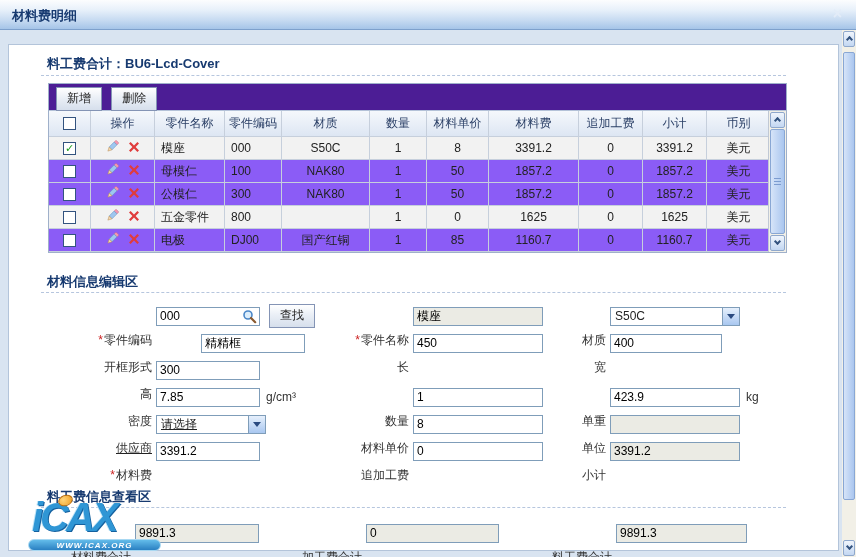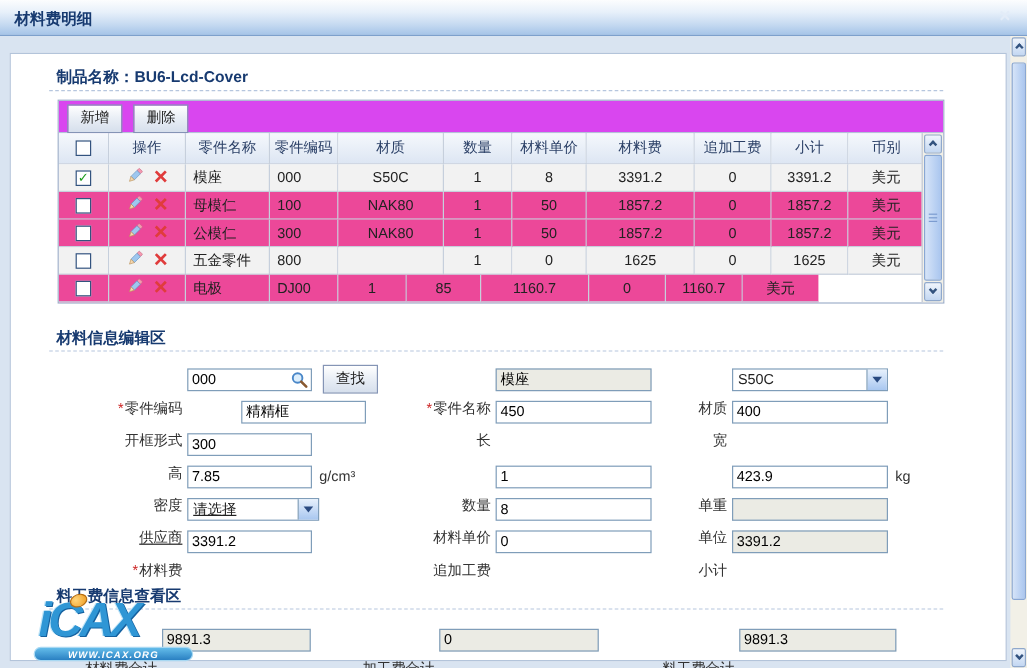--- a/index.html
+++ b/index.html
@@ -20,31 +20,31 @@
   
   .panel { position:absolute; left:8px; top:44px; width:831px; height:507px;
     background:#fff; border:1px solid #b3c4da; }
   .prod { position:absolute; left:38px; top:10px; font-size:13px; font-weight:bold; color:#173a70; }
   .dash { position:absolute; height:0; border-top:1px dashed #b6c6de; }
   .sectitle { position:absolute; font-size:13px; font-weight:bold; color:#173a70; }
   
   .gridbox { position:absolute; left:39px; top:38px; width:739px; height:170px;
     border:1px solid #9fb0ca; background:#fff; overflow:hidden; }
   .toolbar { position:absolute; left:0; top:0; right:0; height:27px;
-    background:#d946ef; border-bottom:1px solid #b4c2d8; padding:3px 0 0 7px; }
+    background:#4c1d95; border-bottom:1px solid #b4c2d8; padding:3px 0 0 7px; }
   .btn { display:inline-block; margin-right:6px; padding:2px 10px 3px;
     background:linear-gradient(#ffffff,#eaeff6 45%,#d6dfec);
     border:1px solid #8494b5; font-size:12px; color:#222; cursor:pointer; }
   .tbl { position:absolute; left:0; top:27px; width:721px; }
   .tr { display:flex; }
   .th,.td { border-right:1px solid #c6cfdc; border-bottom:1px solid #c6cfdc;
     display:flex; align-items:center; justify-content:center; overflow:hidden; }
   .thead .th { height:26px; background:linear-gradient(#f5f8fc,#dde6f3);
     color:#2a3f66; font-weight:normal; }
-  .tr .td { height:23px; background:#ec4899; }
+  .tr .td { height:23px; background:#8b5cf6; }
   .tr.shaded .td { background:#f2f2f2; }
   .left { justify-content:flex-start; padding-left:6px; }
   .col-check{width:42px;} .col-op{width:64px;} .col-name{width:70px;}
   .col-code{width:57px;} .col-mat{width:88px;} .col-qty{width:57px;}
   .col-price{width:62px;} .col-fee{width:90px;} .col-extra{width:64px;}
   .col-sub{width:64px;} .col-cur{width:63px; border-right:none;}
   .cb { display:inline-flex; align-items:center; justify-content:center;
     width:13px; height:13px; background:#fff; border:1px solid #33537f;
     font-size:11px; font-weight:bold; color:#1e9e1e; cursor:pointer; }
   .opicons { display:flex; gap:8px; align-items:center; }
@@ -102,21 +102,21 @@
 <body>
 
 <div class="titlebar">
   <span class="title">材料费明细</span>
   <span class="closebtn">×</span>
 </div>
 
 <div class="panel">
 
   <div class="prod">
-    <span>制品名称：</span><span>BU6-Lcd-Cover</span>
+    <span>料工费合计：</span><span>BU6-Lcd-Cover</span>
   </div>
   <div class="dash" style="left:32px; top:30px; width:745px;"></div>
 
   <div class="gridbox">
     <div class="toolbar">
       <span class="btn">新增</span>
       <span class="btn">删除</span>
     </div>
     <div class="tbl">
       <div class="tr thead">
@@ -260,20 +260,21 @@
                       <path d="M5.5 10.2 L7.5 14 L9.5 10.2 Z" fill="#f5d7ae" stroke="#b98f57" stroke-width="0.5"></path>
                     </g>
                   </svg></span>
       <span><svg width="12" height="12" viewBox="0 0 12 12">
                     <path d="M1 2.6 L2.6 1 L6 4.4 L9.4 1 L11 2.6 L7.6 6 L11 9.4 L9.4 11 L6 7.6 L2.6 11 L1 9.4 L4.4 6 Z" fill="#e03c3c"></path>
                   </svg></span>
     </span>
             </div>
     <div class="td col-name left">电极</div>
     <div class="td col-code left">DJ00</div>
+    <div class="td col-mat">国产红铜</div>
     <div class="td col-qty">1</div>
     <div class="td col-price">85</div>
     <div class="td col-fee">1160.7</div>
     <div class="td col-extra">0</div>
     <div class="td col-sub">1160.7</div>
     <div class="td col-cur">美元</div>
   </div>
         </div>
     </div>
 
@@ -325,21 +326,21 @@
   <div class="fld" style="left:30px; top:288px;gap:45px;">
     <span class="lbl w114">开框形式</span>
     <input class="fi" style="width: 104px;" value="精精框">
   </div>
   <div class="fld" style="left:300px; top:288px;">
     <span class="lbl w104">长</span>
     <input class="fi" style="width: 130px;" value="450">
   </div>
   <div class="fld" style="left:500px; top:288px;">
     <span class="lbl w100">宽</span>
-    <input class="fi" style="width: 130px;" value="400">
+    <input class="fi" style="width: 112px;" value="400">
   </div>
 
   <div class="fld" style="left:30px; top:315px;">
     <span class="lbl w114">高</span>
     <input class="fi" style="width: 104px;" value="300">
   </div>
 
   <div class="fld" style="left:30px; top:342px;">
     <span class="lbl w114">密度</span>
     <input class="fi" style="width: 104px;" value="7.85">

